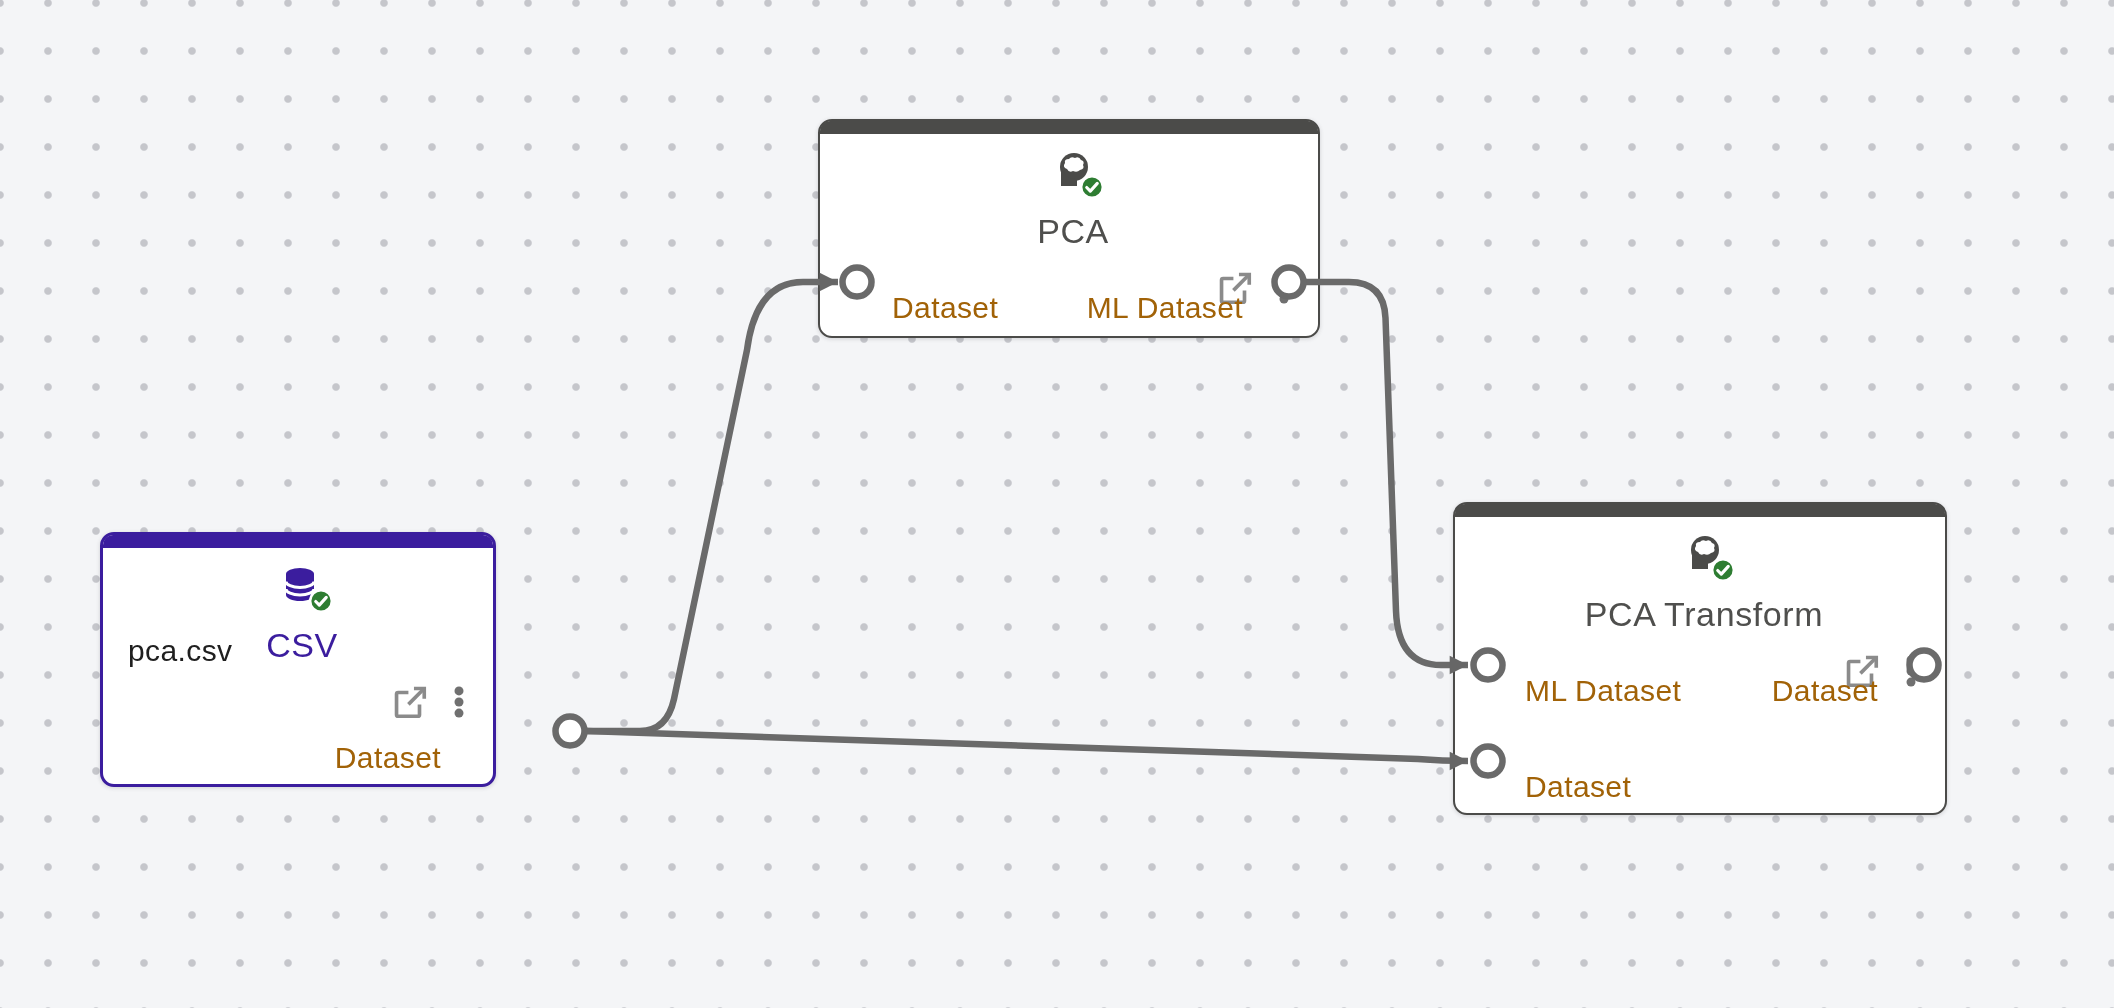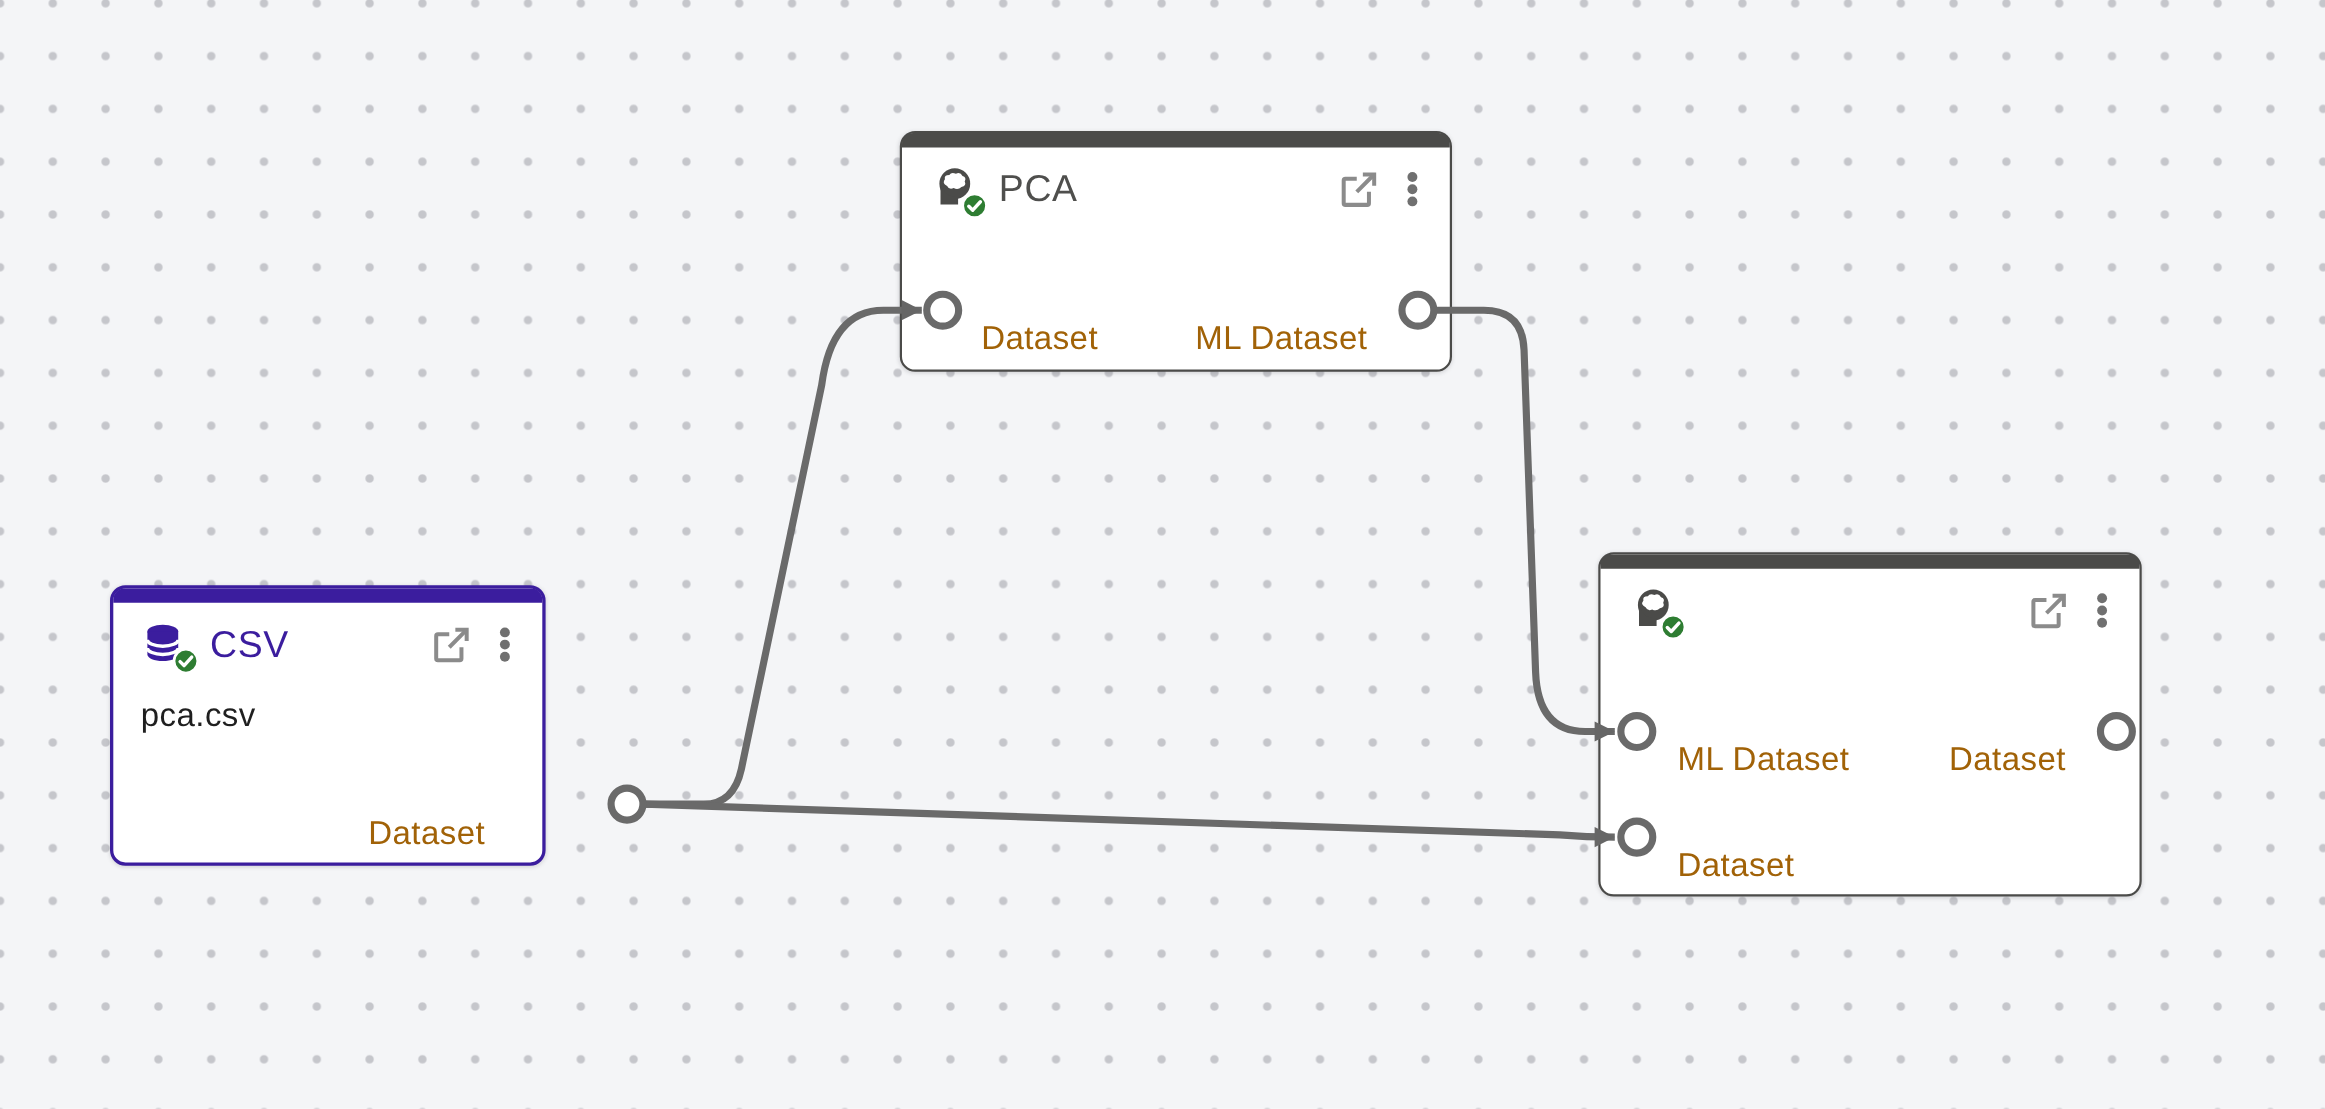--- a/index.html
+++ b/index.html
@@ -17,21 +17,21 @@
   .node{
     position:absolute;background:#ffffff;border-radius:14px;
     box-shadow:0 1px 4px rgba(50,50,60,.18);
     box-sizing:border-box;
   }
   .node.gray{border:2.5px solid #4b4b49;}
   .node.selected{border:3px solid #3b1d9e;}
   .node-bar{height:13px;border-radius:10px 10px 0 0;}
   .node.gray .node-bar{background:#4b4b49;}
   .node.selected .node-bar{background:#3b1d9e;}
-  .title-row{display:flex;align-items:center;gap:18px;margin:16px 16px 0 24px;}
+  .title-row{display:flex;align-items:center;gap:18px;margin:16px 16px 0 24px;flex-direction:column;}
   .node-icon{position:relative;width:46px;height:44px;flex:0 0 auto;}
   .badge{position:absolute;right:-8px;bottom:-5px;line-height:0;}
   .node-title{font-size:34px;color:#4f4f4d;letter-spacing:.6px;white-space:nowrap;}
   .node.selected .node-title{color:#3b1d9e;}
   .actions{margin-left:auto;display:flex;align-items:center;gap:12px;}
   .action{line-height:0;cursor:pointer;}
   .node-sub{
     position:absolute;left:25px;top:116px;transform:translateY(-50%);
     font-size:30px;color:#1f1f1f;letter-spacing:.4px;text-align:right;
   }
@@ -134,20 +134,21 @@
           <path d="M11 18 v18 h16 v-7 q-10 1 -14 -8 z" fill="#4b4b49"></path>
           <path d="M17 19 q-5 -2 -2 -6 q-1 -4 4 -4 q2 -3 6 -1 q4 -2 6 2 q4 1 2 5 q2 4 -3 5 q-3 3 -7 1 q-4 2 -6 -2 z" fill="#fff"></path>
         </svg>
         <span class="badge">
           <svg viewBox="0 0 20 20" width="24" height="24">
             <circle cx="10" cy="10" r="9" fill="#2e7d32" stroke="#fff" stroke-width="2"></circle>
             <path d="M5.6 10.4 l3 3 l5.8 -6.4" stroke="#fff" stroke-width="2.6" fill="none" stroke-linecap="round" stroke-linejoin="round"></path>
           </svg>
         </span>
       </span>
+      <span class="node-title">PCA Transform</span>
       <span class="actions">
         <span class="action">
           <svg viewBox="0 0 24 24" width="38" height="38" fill="none" stroke="#8b8b8b" stroke-width="2.3">
             <path d="M18 13.5 V20 a1 1 0 0 1 -1 1 H4.5 a1 1 0 0 1 -1 -1 V7 a1 1 0 0 1 1 -1 H11"></path>
             <path d="M14.5 3.5 H21 V10"></path>
             <path d="M20.5 4 L11 13.5"></path>
           </svg>
         </span>
         <span class="action">
           <svg viewBox="0 0 24 24" width="36" height="36" fill="#707070">

